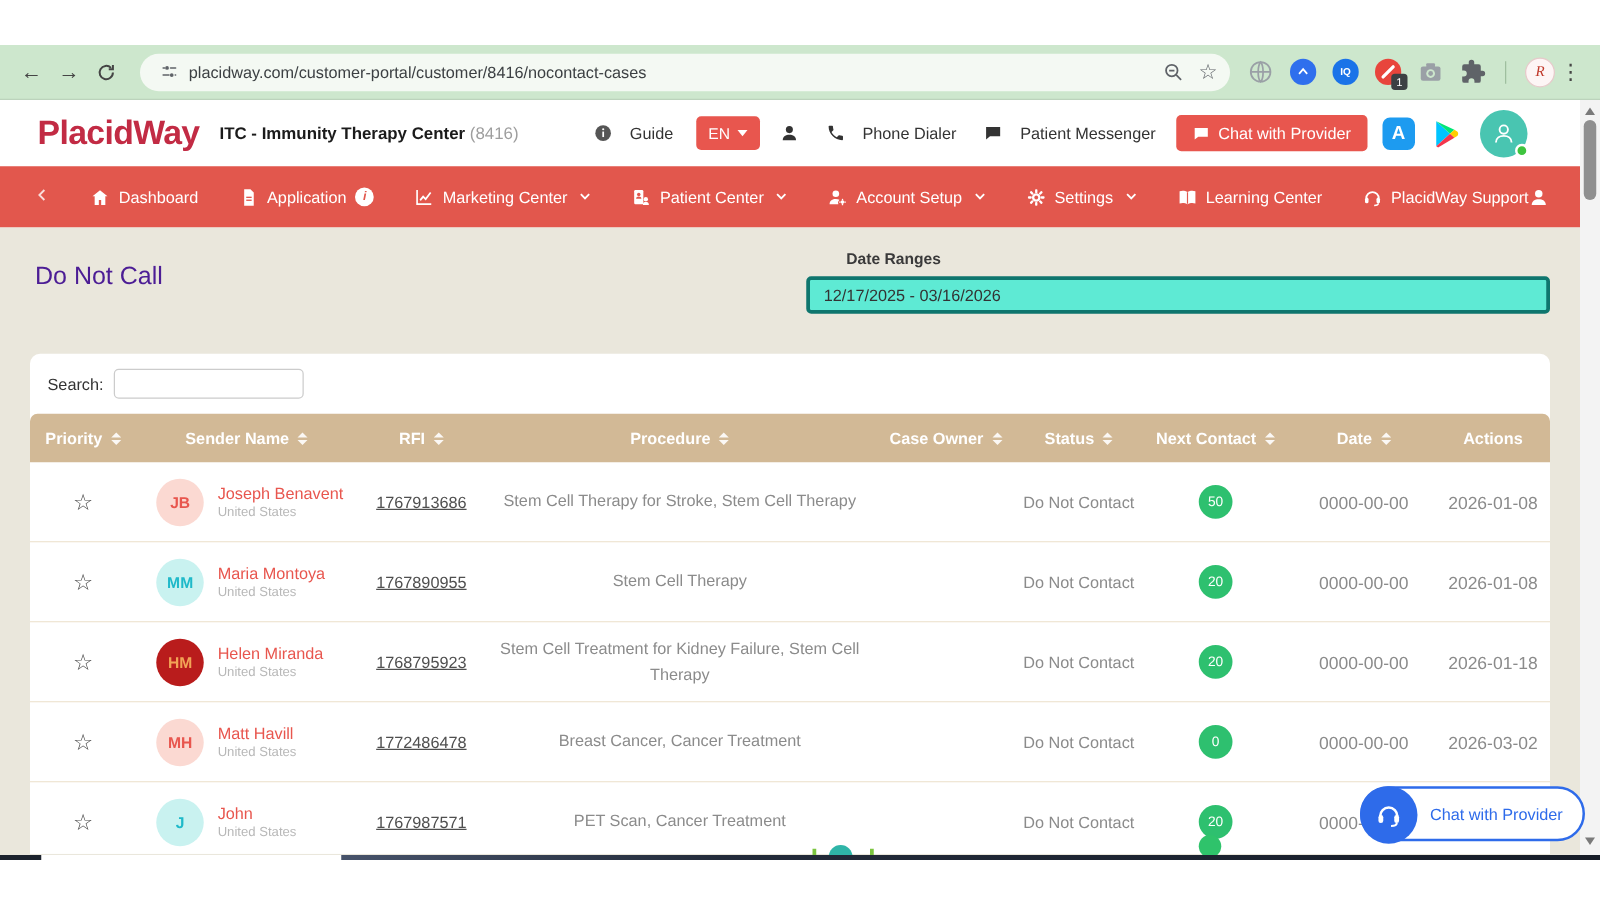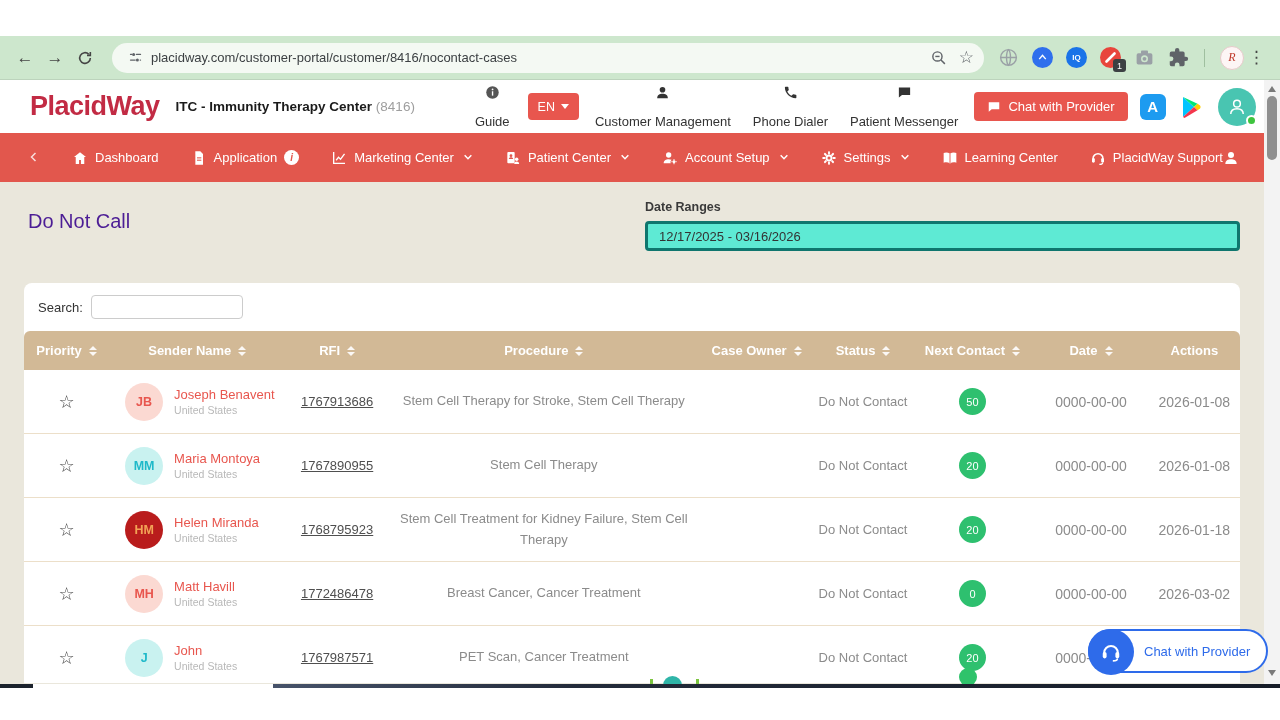--- a/index.html
+++ b/index.html
@@ -28,21 +28,21 @@
                    display:flex; align-items:center; justify-content:center; color:#c0392b;
                    font-family:"Liberation Serif", serif; font-style:italic; font-size:12px; }
   .kebab { font-size:17px; color:#454545; margin:0 10px 0 4px; }
 
   
   .appheader { position:absolute; top:80px; left:0; width:1280px; height:53px; background:#fff;
                display:flex; align-items:center; }
   .brand { font-size:27px; font-weight:700; color:#c22b44; letter-spacing:-0.5px; margin-left:30px; }
   .org { margin-left:16px; font-size:13.5px; color:#1b1b1b; font-weight:700; }
   .org .org-id { color:#9e9e9e; font-weight:400; }
-  .hitem { display:flex; align-items:center; gap:14px; font-size:13px; color:#333; cursor:pointer;flex-direction:column; }
+  .hitem { display:flex; align-items:center; gap:14px; font-size:13px; color:#333; cursor:pointer; }
   .hitem svg { width:15px; height:15px; }
   .guide-wrap { margin-left:60px; }
   .lang-btn { margin-left:18px; background:#e8564e; color:#fff; font-size:12.5px; border:none; border-radius:4px;
               height:27px; padding:0 10px; display:flex; align-items:center; gap:6px; cursor:pointer; }
   .tri-dn { width:0; height:0; border-left:4px solid transparent; border-right:4px solid transparent; border-top:5px solid #fff; }
   .hlinks { display:flex; align-items:center; gap:22px; margin-left:16px; }
   .chat-btn { margin-left:16px; background:#e8564e; color:#fff; border:none; border-radius:4px; height:29px;
               padding:0 13px; font-size:13px; display:flex; align-items:center; gap:7px; cursor:pointer; }
   .chat-btn svg { width:14px; height:14px; }
   .store-ic { width:26px; height:26px; margin-left:12px; border-radius:6px; display:flex; align-items:center; justify-content:center; cursor:pointer; }
@@ -65,21 +65,21 @@
   .nitem svg.nic { width:16px; height:16px; }
   .nav-caret svg { width:10px; height:10px; margin-left:2px; }
   .info-badge { width:15px; height:15px; border-radius:50%; background:#fff; color:var(--nav-red,#e2574d);
                 font-size:10px; font-weight:700; display:flex; align-items:center; justify-content:center; font-style:italic; }
   .nav-right { margin-left:auto; display:flex; align-items:center; gap:20px; }
 
   
   .content { position:absolute; top:182px; left:0; width:1280px; height:502px; background:#eae7dc; }
   .page-title { position:absolute; left:28px; top:28px; font-size:20px; color:#4c1d95; }
   .date-block { position:absolute; left:645px; top:18px; width:595px; }
-  .date-label { font-size:12.5px; font-weight:700; color:#3a3a3a; margin-bottom:7px; }
+  .date-label { font-size:12.5px; font-weight:700; color:#3a3a3a; margin-bottom:7px;margin-left:32px; }
   .date-input { width:100%; height:30px; background:#5eead4; border:3px solid #0f766e; border-radius:4px;
                 font-size:13px; color:#333; padding-left:11px; font-family:"Liberation Sans", sans-serif; }
 
   .card { position:absolute; left:24px; top:101px; width:1216px; height:400px; background:#fff;
           border-radius:8px 8px 0 0; overflow:hidden; }
   .search-row { height:48px; display:flex; align-items:center; padding-left:14px; gap:8px; }
   .search-label { font-size:13px; color:#333; }
   .search-input { width:152px; height:24px; border:1px solid #ccc; border-radius:4px; padding:0 6px;
                   font-size:12px; font-family:"Liberation Sans", sans-serif; }
 
@@ -223,21 +223,20 @@
     <button class="lang-btn">
       <span>EN</span>
         <span class="tri-dn"></span>
     </button>
     <div class="hlinks">
       <span class="hitem">
         <svg viewBox="0 0 24 24" fill="#333">
             <circle cx="12" cy="7.5" r="4.5"></circle>
             <path d="M3.5 21c0-5 4-7 8.5-7s8.5 2 8.5 7z"></path>
           </svg>
-        <span>Customer Management</span>
       </span>
       <span class="hitem">
         <svg viewBox="0 0 24 24" fill="#333">
             <path d="M6.8 10.5c1.5 3 3.7 5.2 6.7 6.7l2.2-2.2c.3-.3.7-.4 1-.2 1.2.4 2.4.6 3.7.6.6 0 1 .4 1 1v3.6c0 .6-.4 1-1 1C11 21 3 13 3 3.6c0-.6.4-1 1-1h3.6c.6 0 1 .4 1 1 0 1.3.2 2.5.6 3.7.1.3 0 .7-.2 1z"></path>
           </svg>
         <span>Phone Dialer</span>
       </span>
       <span class="hitem">
         <svg viewBox="0 0 24 24" fill="#333">
             <path d="M3 4h18v12H8l-5 4z"></path>

